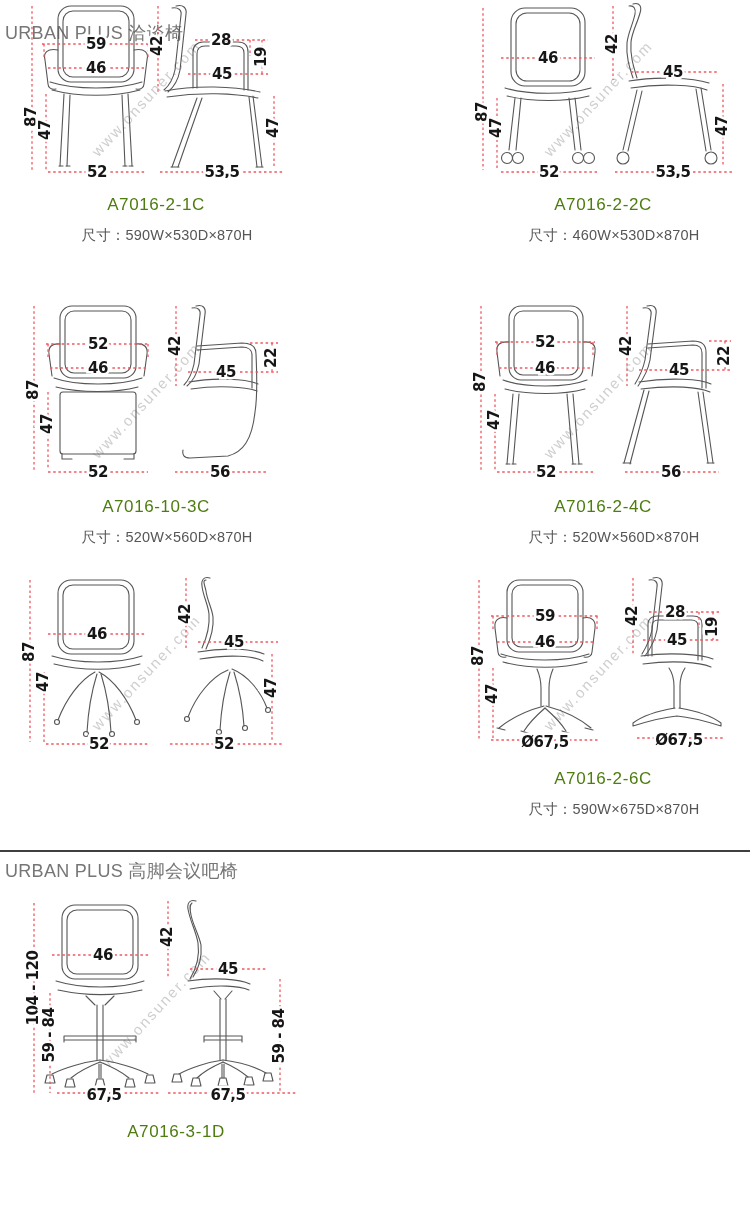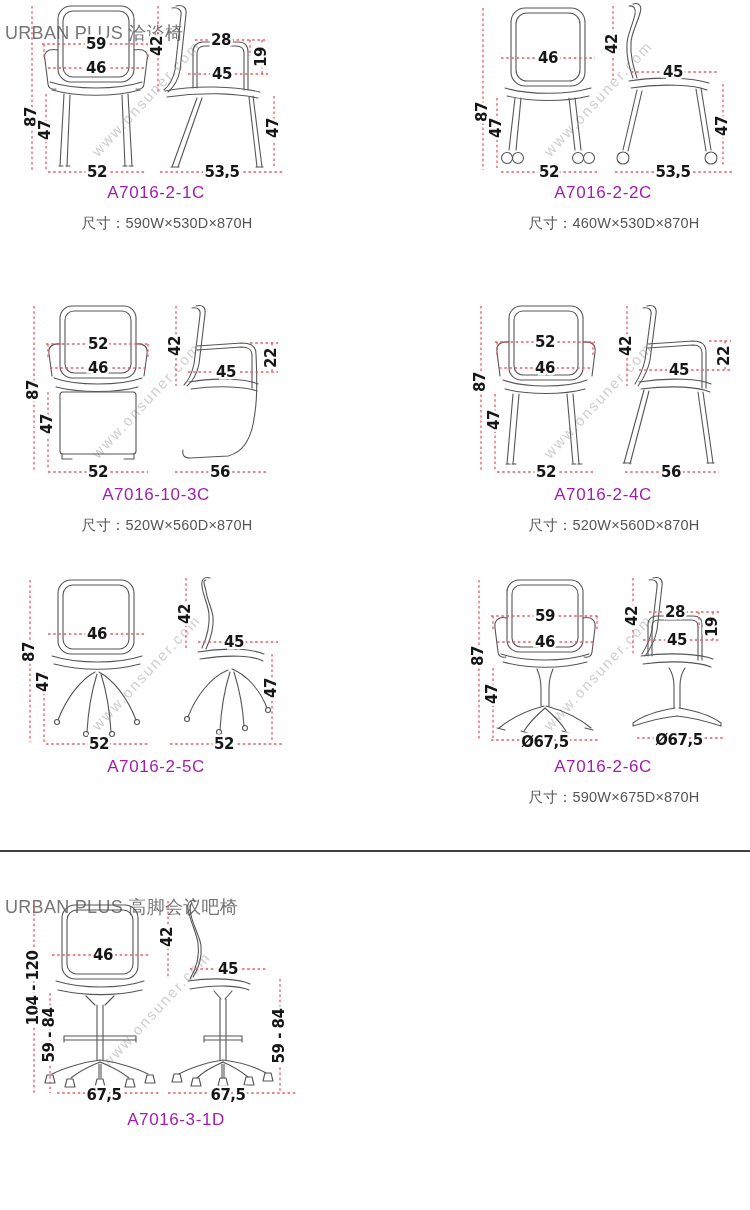--- a/index.html
+++ b/index.html
@@ -3,21 +3,21 @@
 <meta charset="utf-8">
 <style>
   * { margin:0; padding:0; box-sizing:border-box; }
   html,body { width:750px; height:1210px; background:#fff; overflow:hidden;
               font-family:"Liberation Sans", sans-serif; position:relative; }
   .section-title { position:absolute; left:5px; font-size:18px; color:#767676;
                    letter-spacing:0.3px; white-space:nowrap; }
   .divider { position:absolute; left:0; width:750px; height:2px; background:#3f3f3f; }
   .card { position:absolute; text-align:center; }
   .card svg { display:block; margin:0 auto; }
-  .model { font-size:17px; color:#a21caf; letter-spacing:0.6px; margin-top:5px;text-align:center; }
+  .model { font-size:17px; color:#4d7c0f; letter-spacing:0.6px; margin-top:17px;text-align:center; }
   .size  { font-size:14.5px; color:#565656; letter-spacing:0.2px; margin-top:11px;margin-left:22px; }
   .out   { stroke:#565656; stroke-width:1.1; fill:none; stroke-linecap:round; stroke-linejoin:round; }
   .dim   { stroke:#ee5a60; stroke-width:1.3; fill:none; stroke-dasharray:2.5 2.7; }
   .num   { font-family:"DejaVu Sans", sans-serif; font-weight:800; font-size:15px;
            fill:#161616; stroke:#ffffff; stroke-width:5px; paint-order:stroke;
            text-anchor:middle; letter-spacing:-0.5px; }
   .wm    { font-family:"Liberation Sans", sans-serif; font-size:15px; fill:#cfcfcf;
            letter-spacing:2px; text-anchor:middle; }
 </style>
 </head>
@@ -299,21 +299,20 @@
         <line x1="198" y1="70" x2="278" y2="70"></line>
         <line x1="272" y1="82" x2="272" y2="168"></line>
         <line x1="170" y1="172" x2="282" y2="172"></line>
       </g>
       <text class="num" x="190" y="42" transform="rotate(-90 190 42)">42</text>
       <text class="num" x="234" y="75">45</text>
       <text class="num" x="276" y="116" transform="rotate(-90 276 116)">47</text>
       <text class="num" x="224" y="177">52</text>
     </g>
   </svg>
-  <div class="model">A7016-2-5C</div>
 </div>
 
 <div class="card" style="left:447px; top:572px; width:312px">
   <svg width="312" height="180" viewBox="0 0 312 180">
     <text class="wm" x="155" y="104" transform="rotate(-47 155 104)">www.onsuner.com</text>
     <g>
       <g class="out">
         <rect x="60" y="8" width="76" height="72" rx="12"></rect>
           <rect x="65" y="13" width="66" height="62" rx="9"></rect>
         <path d="M60,46 C51,44 47,49 48,56 L51,80 C51,84 55,86 59,85"></path>
@@ -366,21 +365,21 @@
       <text class="num" x="230" y="73">45</text>
       <text class="num" x="270" y="55" transform="rotate(-90 270 55)">19</text>
       <text class="num" x="232" y="173">Ø67,5</text>
     </g>
   </svg>
   <div class="model">A7016-2-6C</div>
   <div class="size">尺寸：590W×675D×870H</div>
 </div>
 
 <div class="divider" style="top:850px"></div>
-<div class="section-title" style="top:895px">URBAN PLUS 高脚会议吧椅</div>
+<div class="section-title" style="top:859px">URBAN PLUS 高脚会议吧椅</div>
 
 <div class="card" style="left:0; top:893px; width:352px">
   <svg width="352" height="212" viewBox="0 0 352 212">
     <text class="wm" x="160" y="120" transform="rotate(-47 160 120)">www.onsuner.com</text>
     <g>
       <g class="out">
         <rect x="62" y="12" width="76" height="74" rx="13"></rect>
           <rect x="67" y="17" width="66" height="64" rx="10"></rect>
         <path d="M56,88 C82,96 120,96 144,88"></path>
           <path d="M58,97 C86,103 116,103 142,97"></path>

